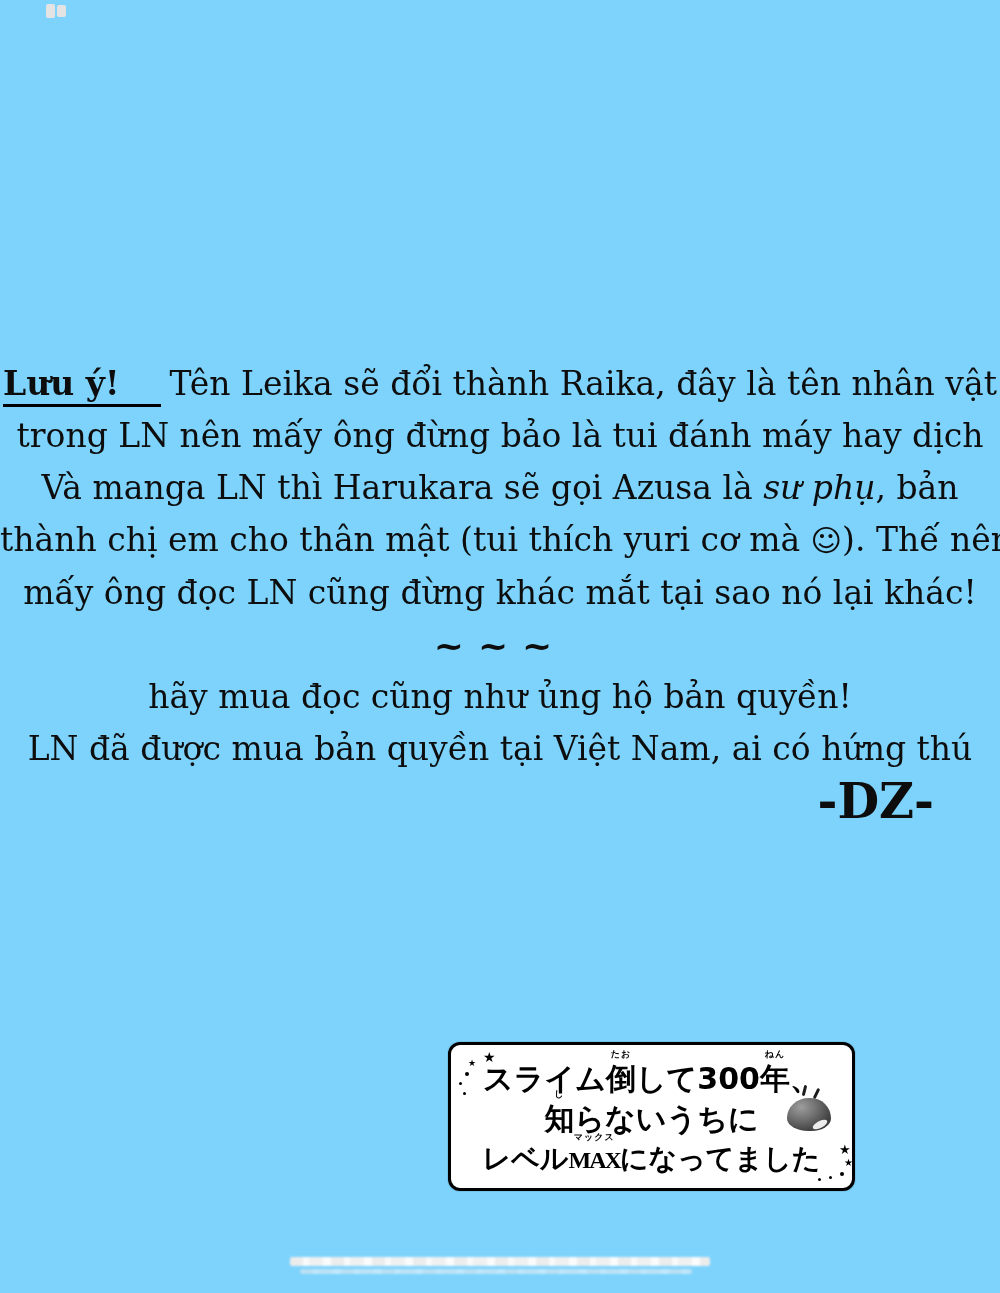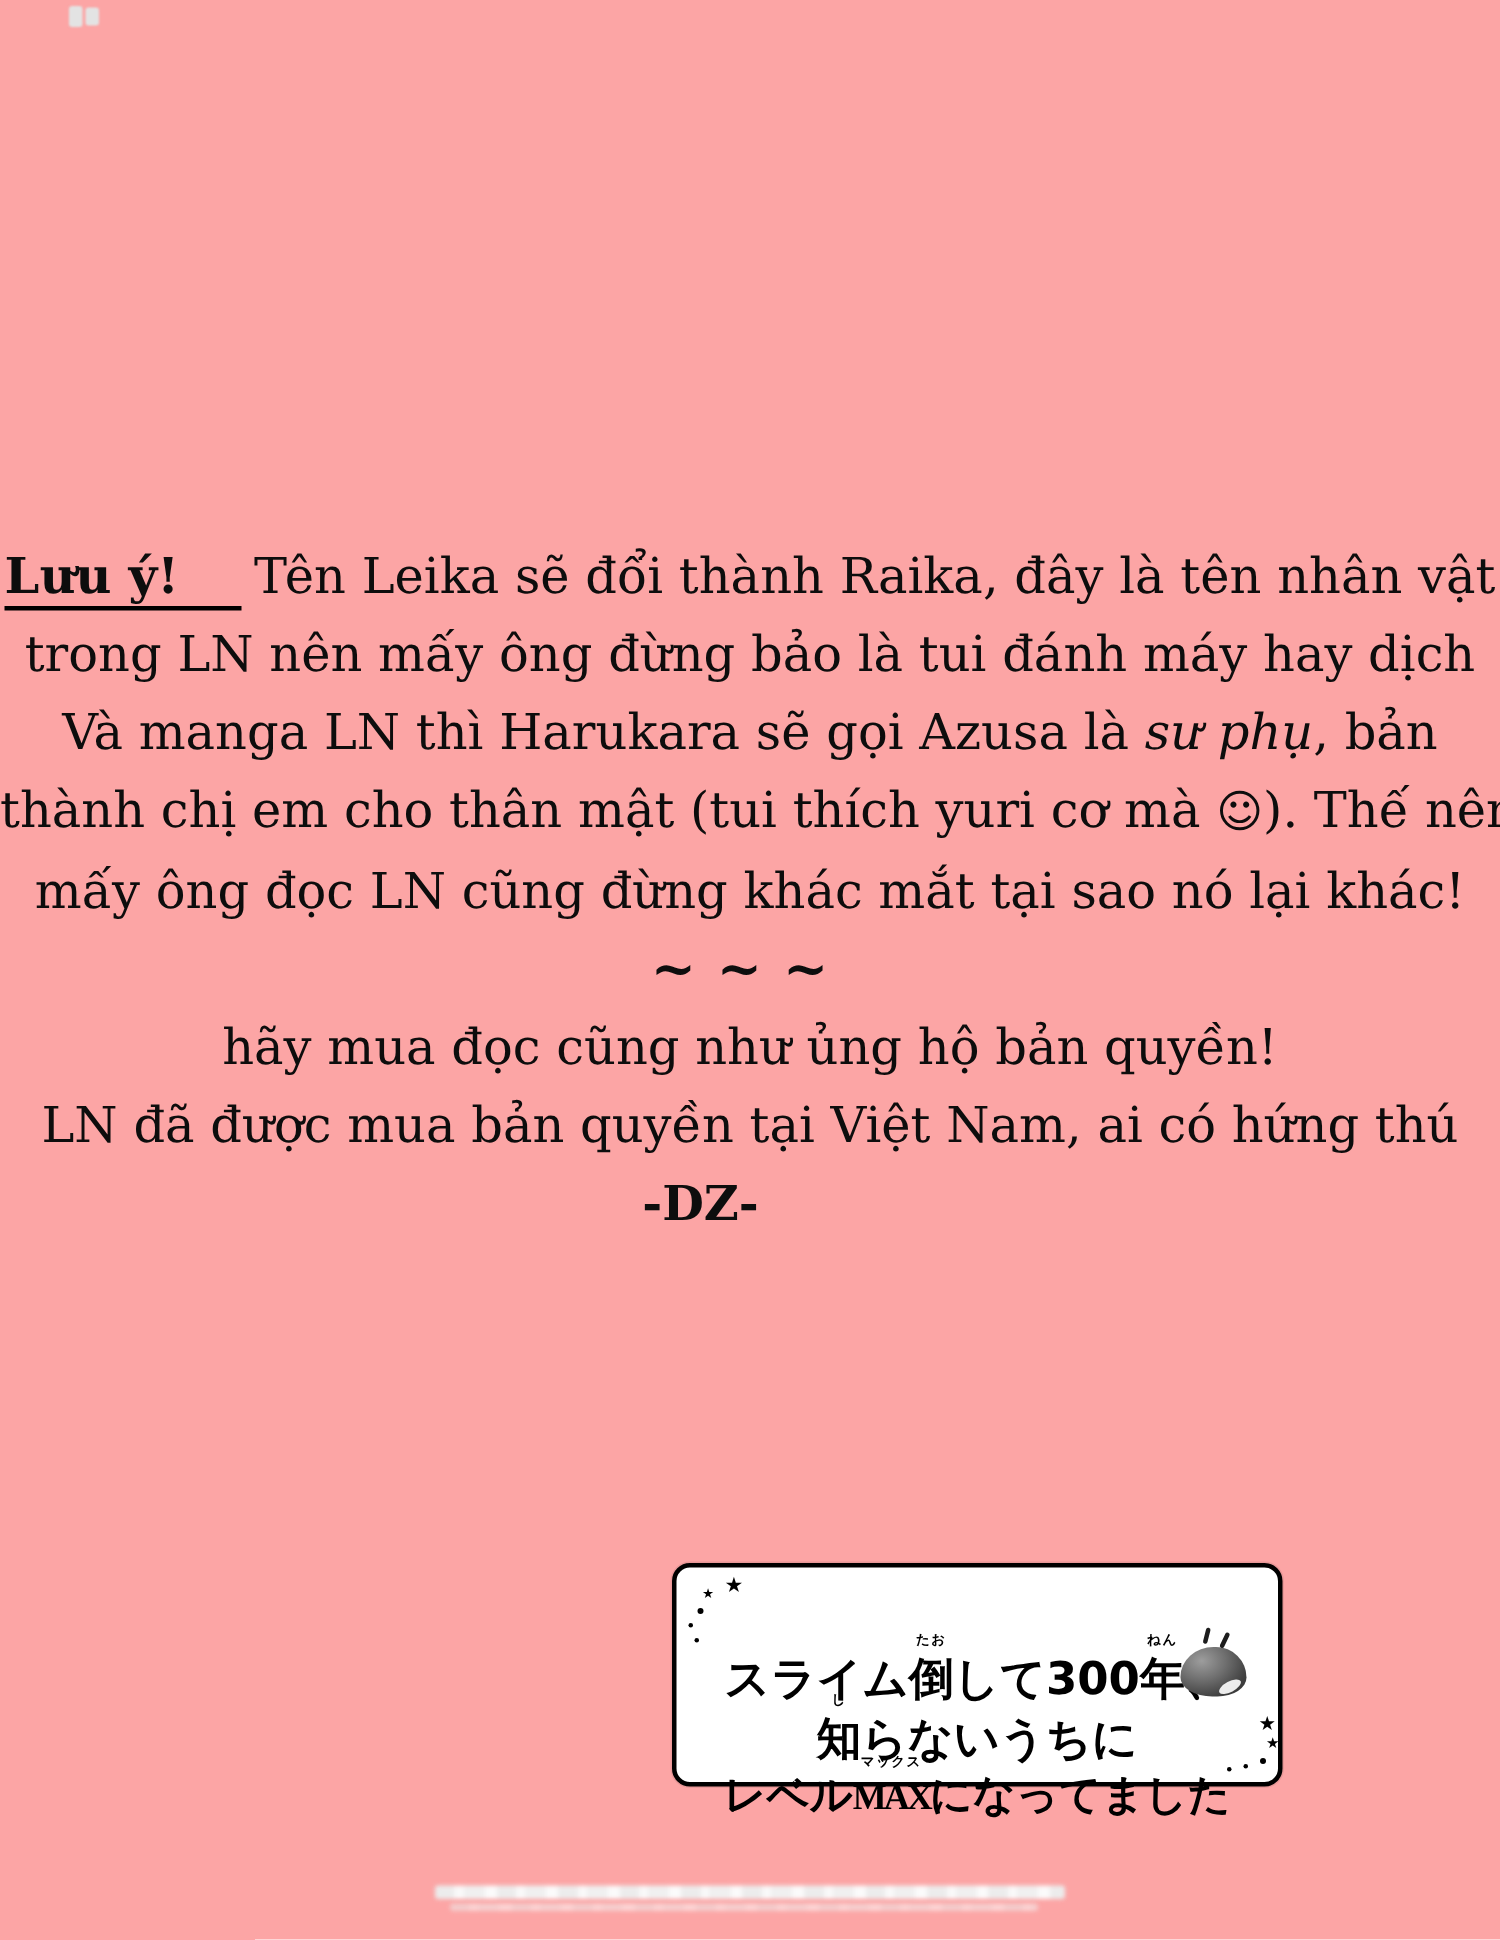--- a/index.html
+++ b/index.html
@@ -1,17 +1,17 @@
 <!DOCTYPE html>
 <html><head>
 <meta charset="utf-8">
 <style>
   html,body { margin:0; padding:0; background:#ffffff; }
   .page {
-    position:relative; width:1000px; height:1293px; background:#fca5a5;
+    position:relative; width:1000px; height:1293px; background:#7dd3fc;
     overflow:hidden; color:#101010;
     font-family:"DejaVu Serif", serif;
   }
 
   
   .corner-mark { position:absolute; left:46px; top:3px; width:22px; height:16px; filter:blur(0.6px); }
   .corner-mark i { position:absolute; top:1px; width:9px; height:14px; background:#e3e3e3; border-radius:2px; display:block; }
   .corner-mark i.b1 { left:0; }
   .corner-mark i.b2 { left:11px; height:12px; top:2px; }
 
@@ -22,34 +22,34 @@
   }
   .note p { margin:0; white-space:nowrap; }
   .u {
     border-bottom:3px solid #000;
     padding-bottom:1px; padding-right:42px; margin-right:8px;
     font-weight:bold;
   }
   .em-it { font-style:italic;margin-top:20px; }
   .smiley { font-family:"DejaVu Sans", sans-serif; font-size:30px; }
   .sep-line { font-weight:bold; letter-spacing:14px; font-size:36px; }
-  .signature { text-align:center; padding-right:66px; font-weight:bold; font-size:32px; }
+  .signature { text-align:right; padding-right:66px; font-weight:bold; font-size:48px; }
 
   
   .logo-box {
     position:absolute; left:448px; top:1042px; width:407px; height:149px;
     border:3px solid #000; border-radius:12px; background:#fff;
     box-sizing:border-box; font-family:"DejaVu Sans", sans-serif; font-weight:bold; color:#000;
     box-shadow:0 0 0 1px rgba(0,0,0,0.08);
   }
   .logo-line { position:absolute; left:0; right:0; text-align:center; white-space:nowrap; }
   .logo-l1 { top:14px; font-size:30px; }
   .logo-l2 { top:54px; font-size:30px; }
   .logo-l3 { top:95px; font-size:28px; }
-  .rubyw { position:relative; display:inline-block;margin-top:40px; }
+  .rubyw { position:relative; display:inline-block; }
   .rt {
     position:absolute; top:-10px; left:50%; transform:translateX(-50%);
     font-size:9px; font-weight:bold; letter-spacing:1px; line-height:10px; white-space:nowrap;
   }
   .max-text { font-family:"Liberation Serif", serif; font-size:24px; letter-spacing:-2px; }
 
   
   .star { position:absolute; line-height:1; color:#000; font-family:"DejaVu Sans", sans-serif; }
   .s-tl-1 { left:32px; top:5px;  font-size:14px; }
   .s-tl-2 { left:17px; top:14px; font-size:9px; }

